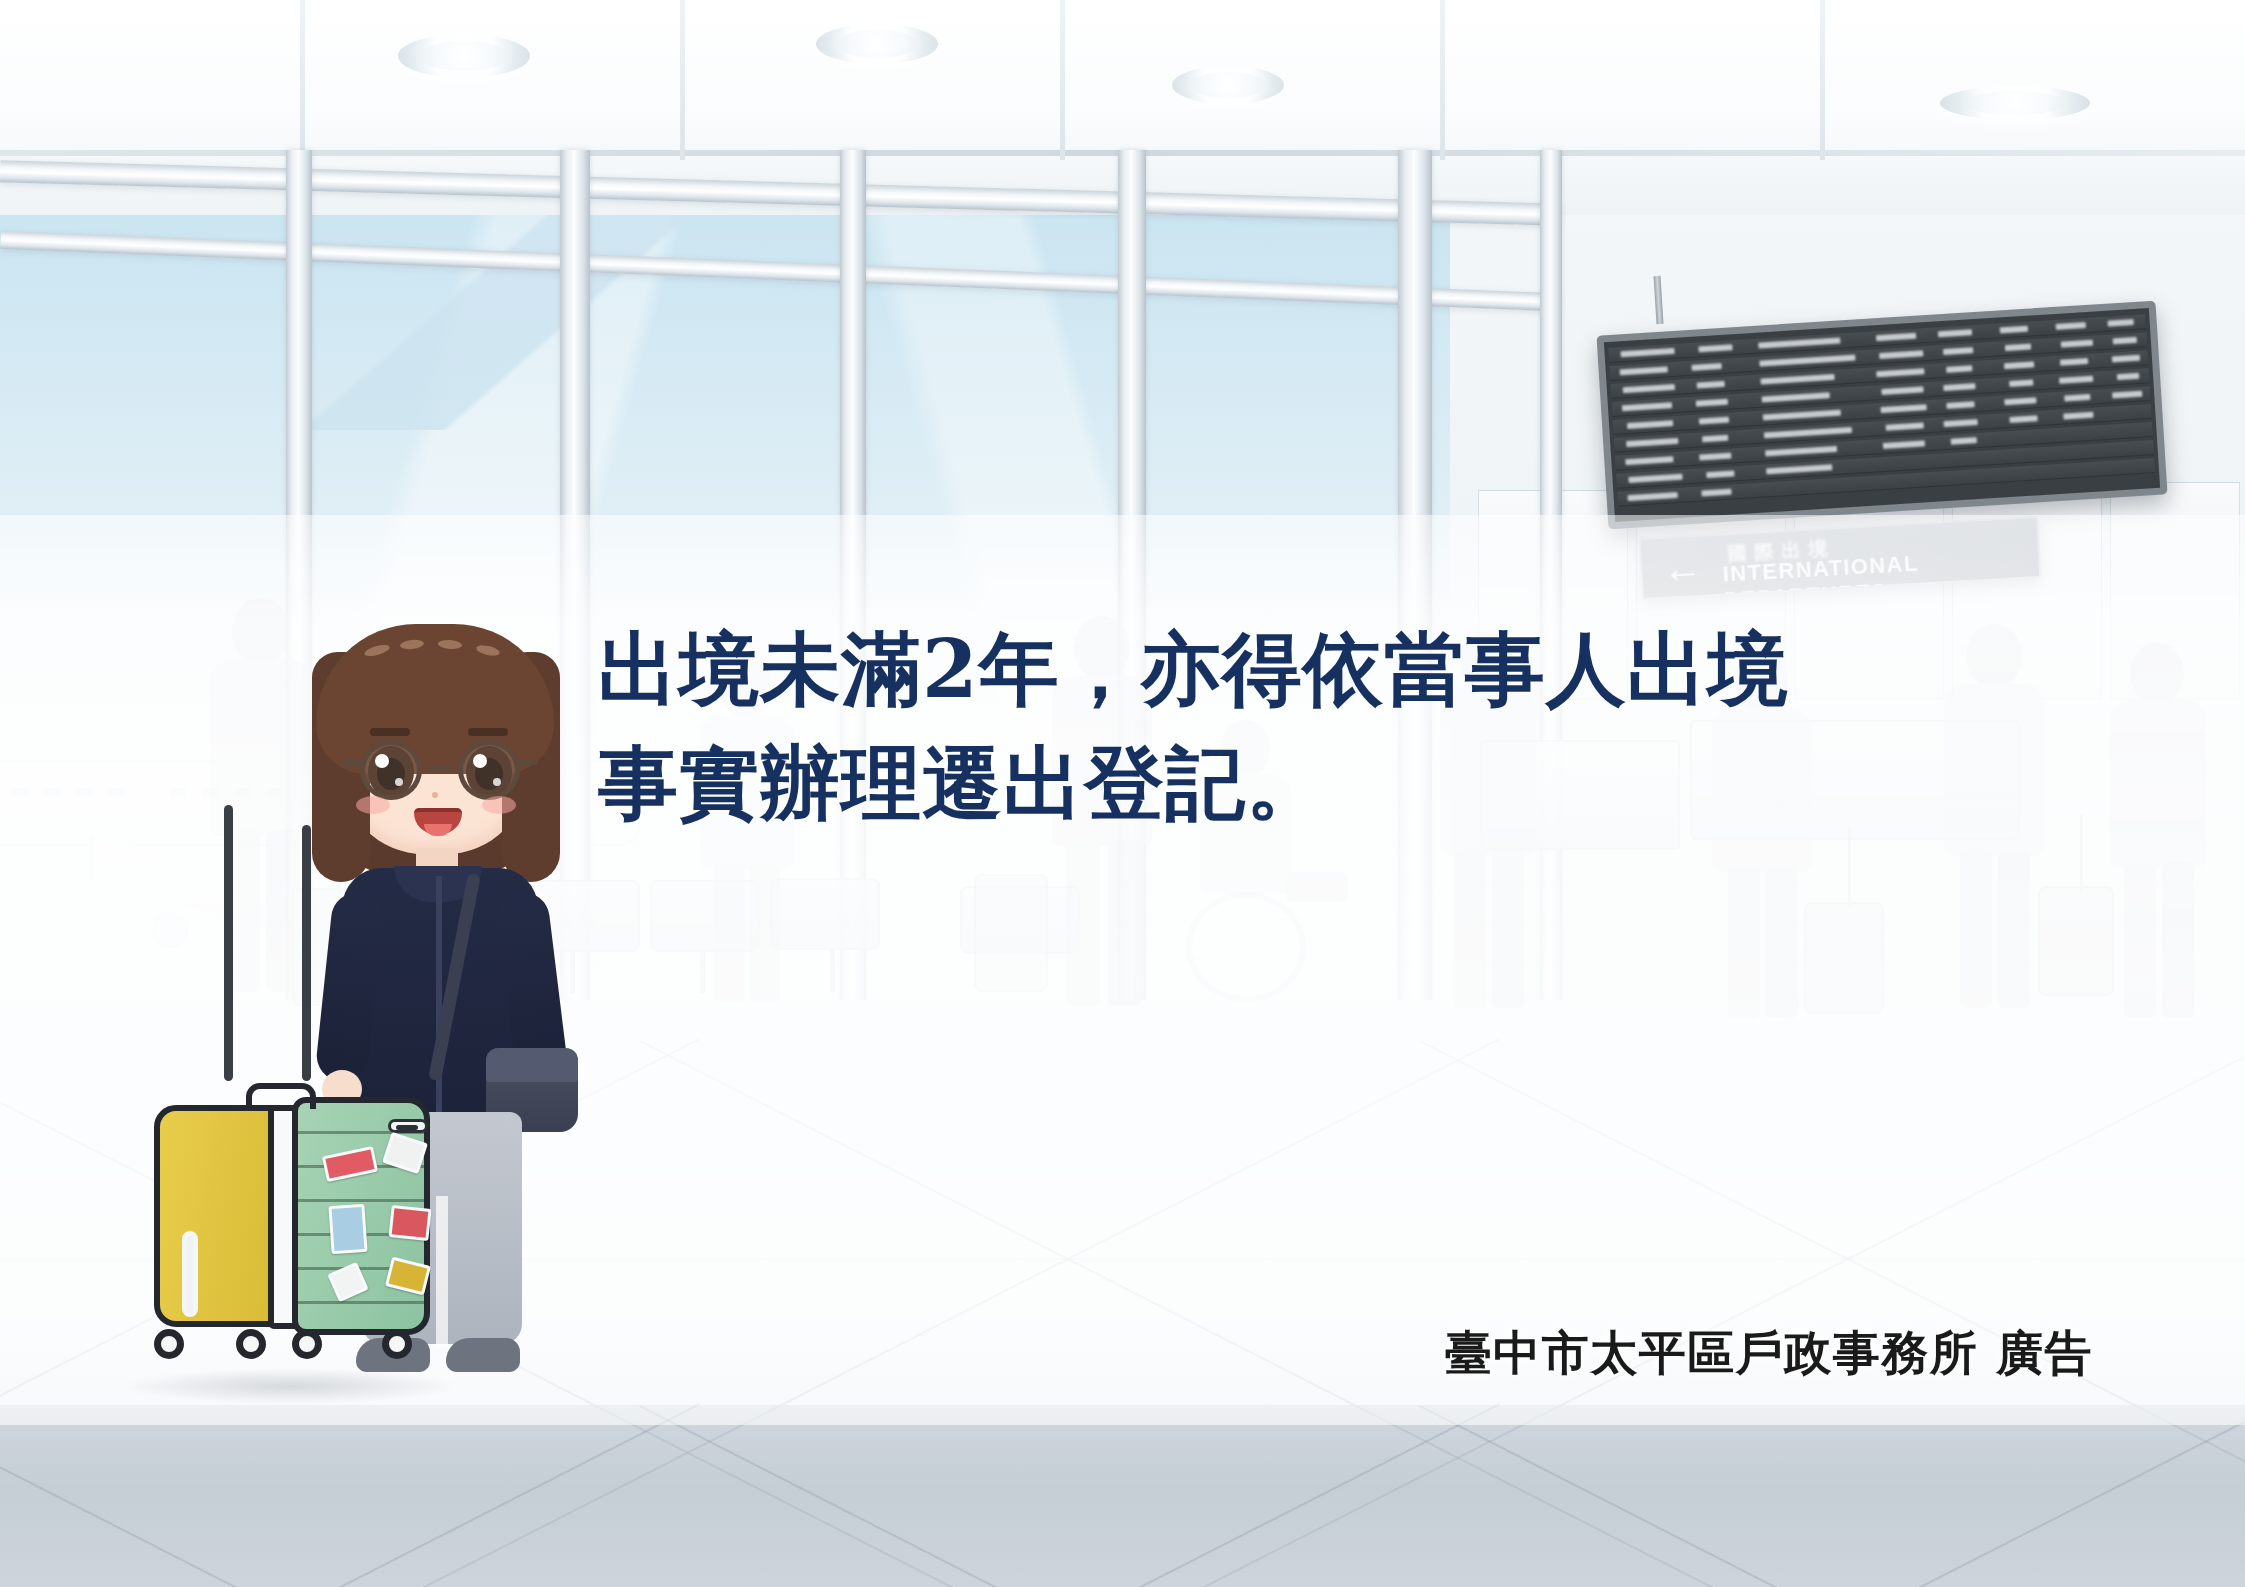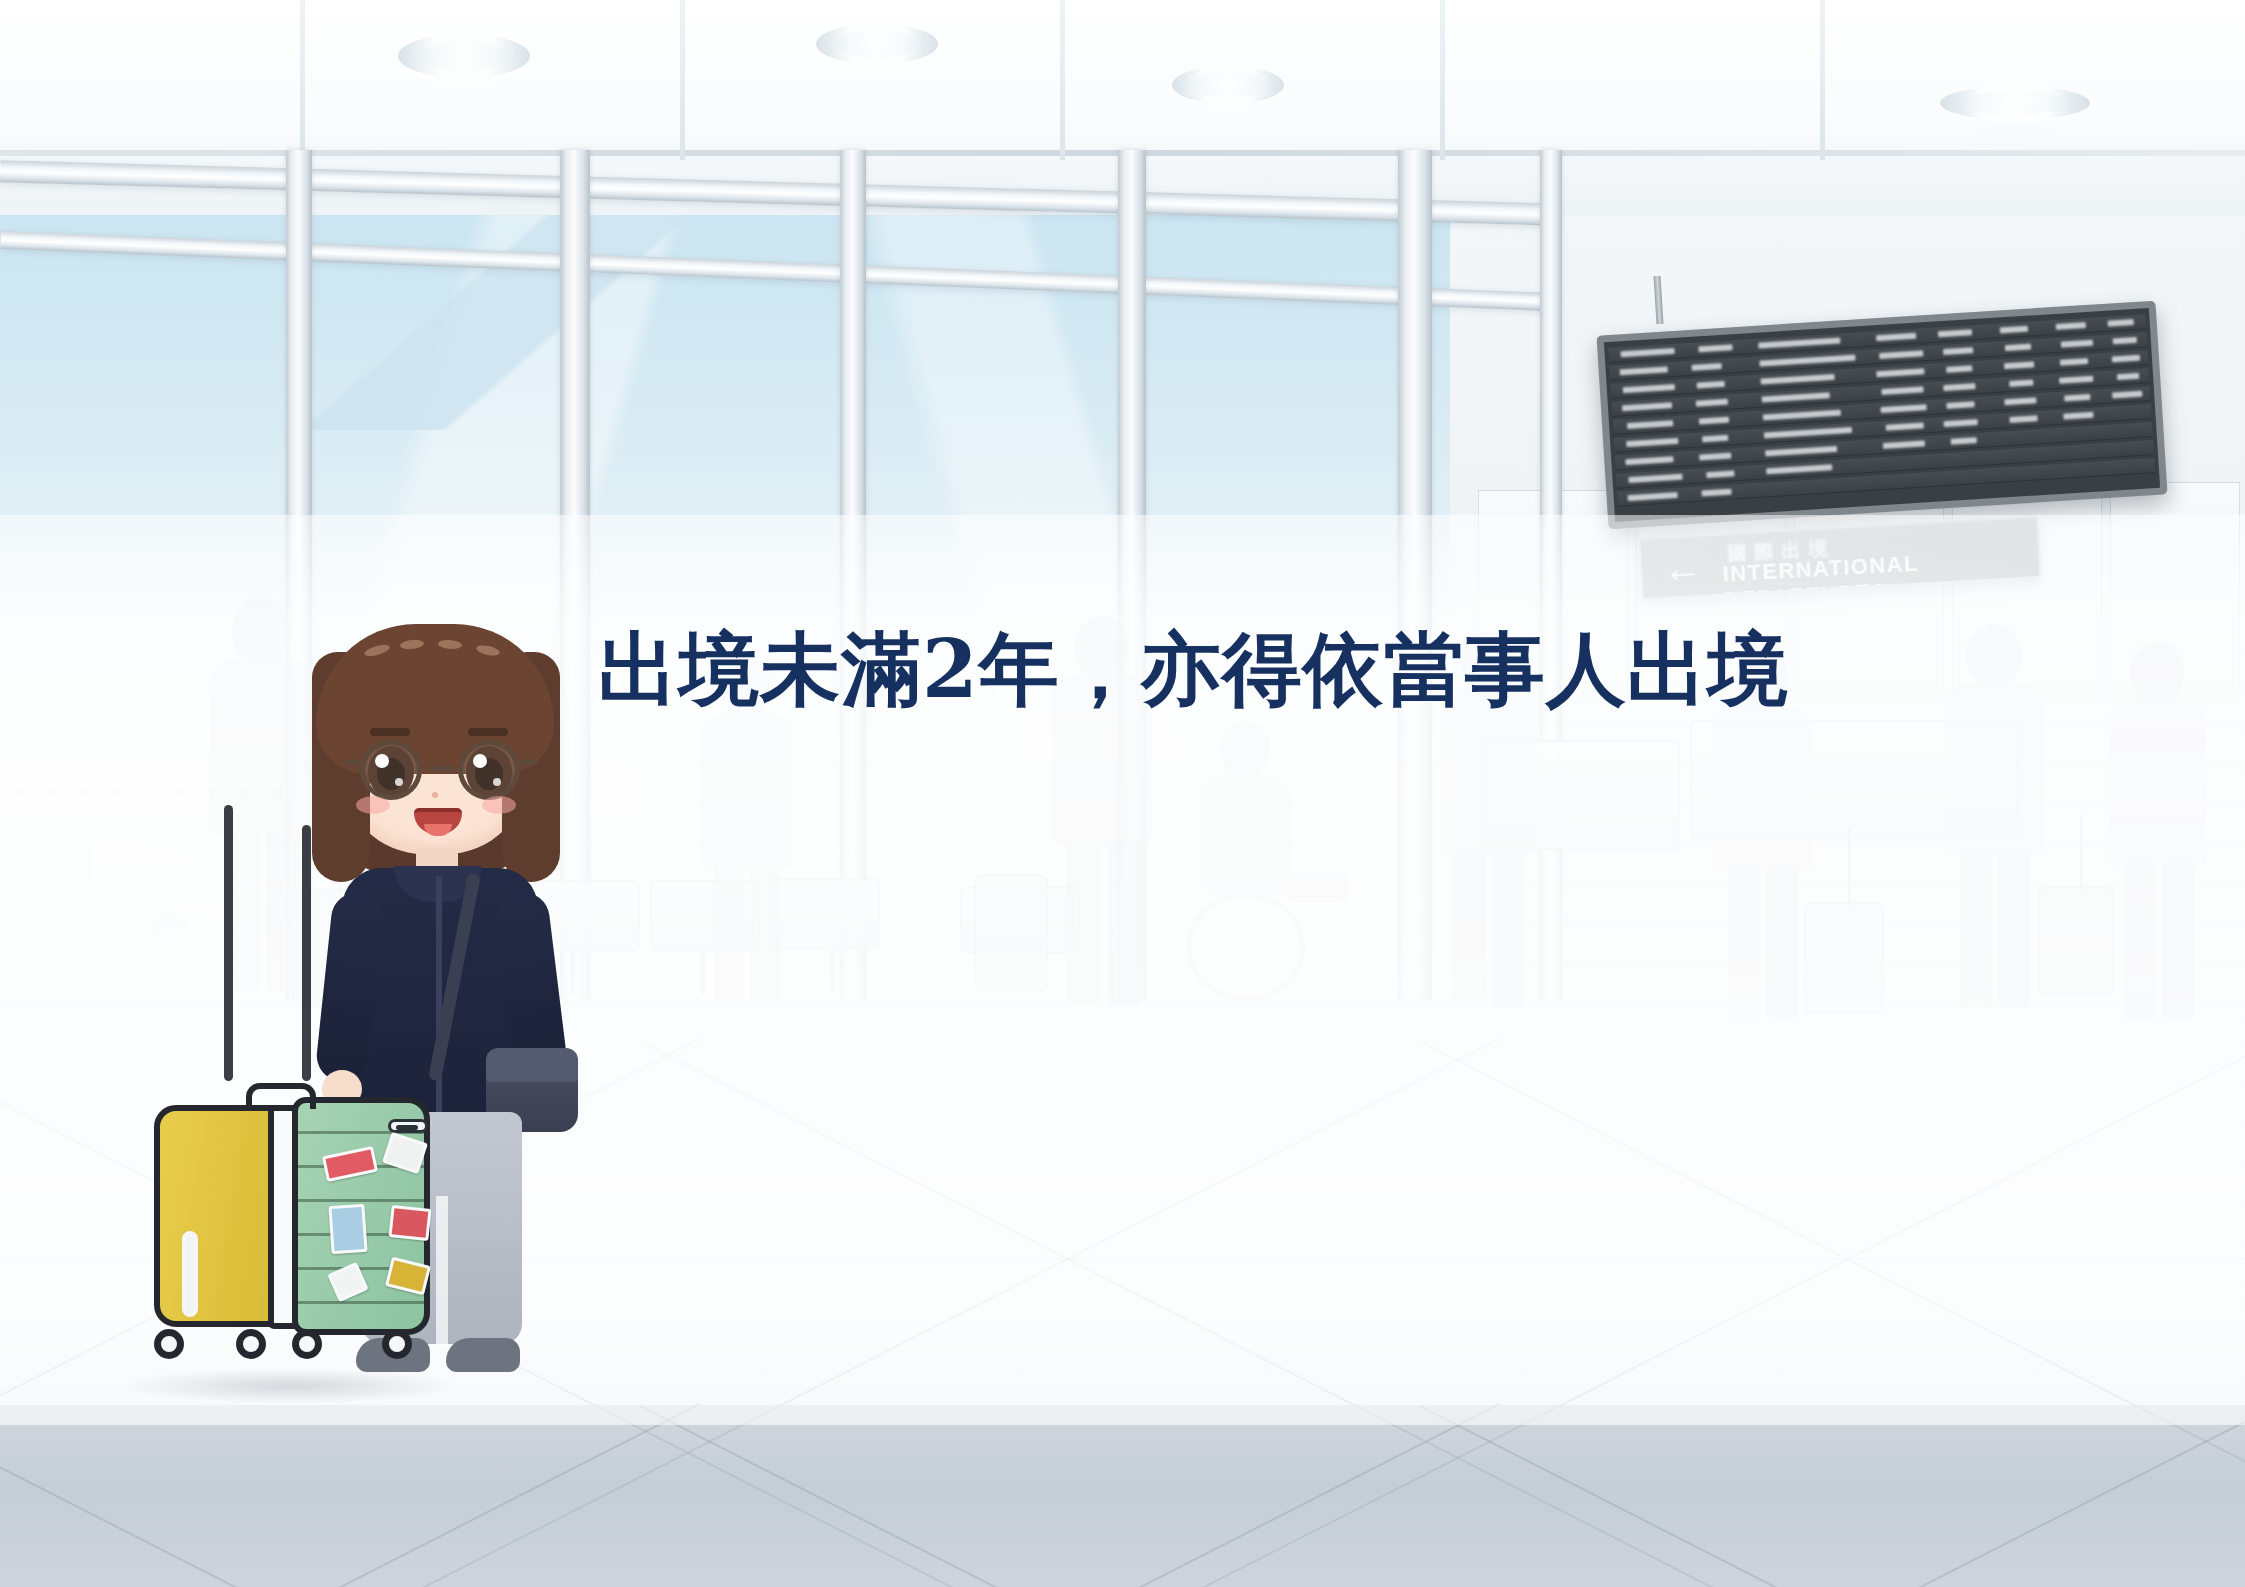--- a/index.html
+++ b/index.html
@@ -640,22 +640,26 @@
 
   </div>
 
   <div class="scrim"></div>
 
 
   <div class="body-text">
     <p>
       <span>出境未滿2年，亦得依當事人出境</span>
     </p>
+    <p>
+      <span>事實辦理遷出登記。</span>
+    </p>
   </div>
 
+  <div class="footer">臺中市太平區戶政事務所 廣告</div>
 
   <div class="fig-shadow"></div>
 
   <div class="girl">
     <div class="gl-hair-back"></div>
     <div class="gl-ear" style="left:42px"></div>
     <div class="gl-ear" style="left:246px"></div>
     <div class="gl-face"></div>
 
     <div class="gl-hair-side" style="left:22px"></div>

